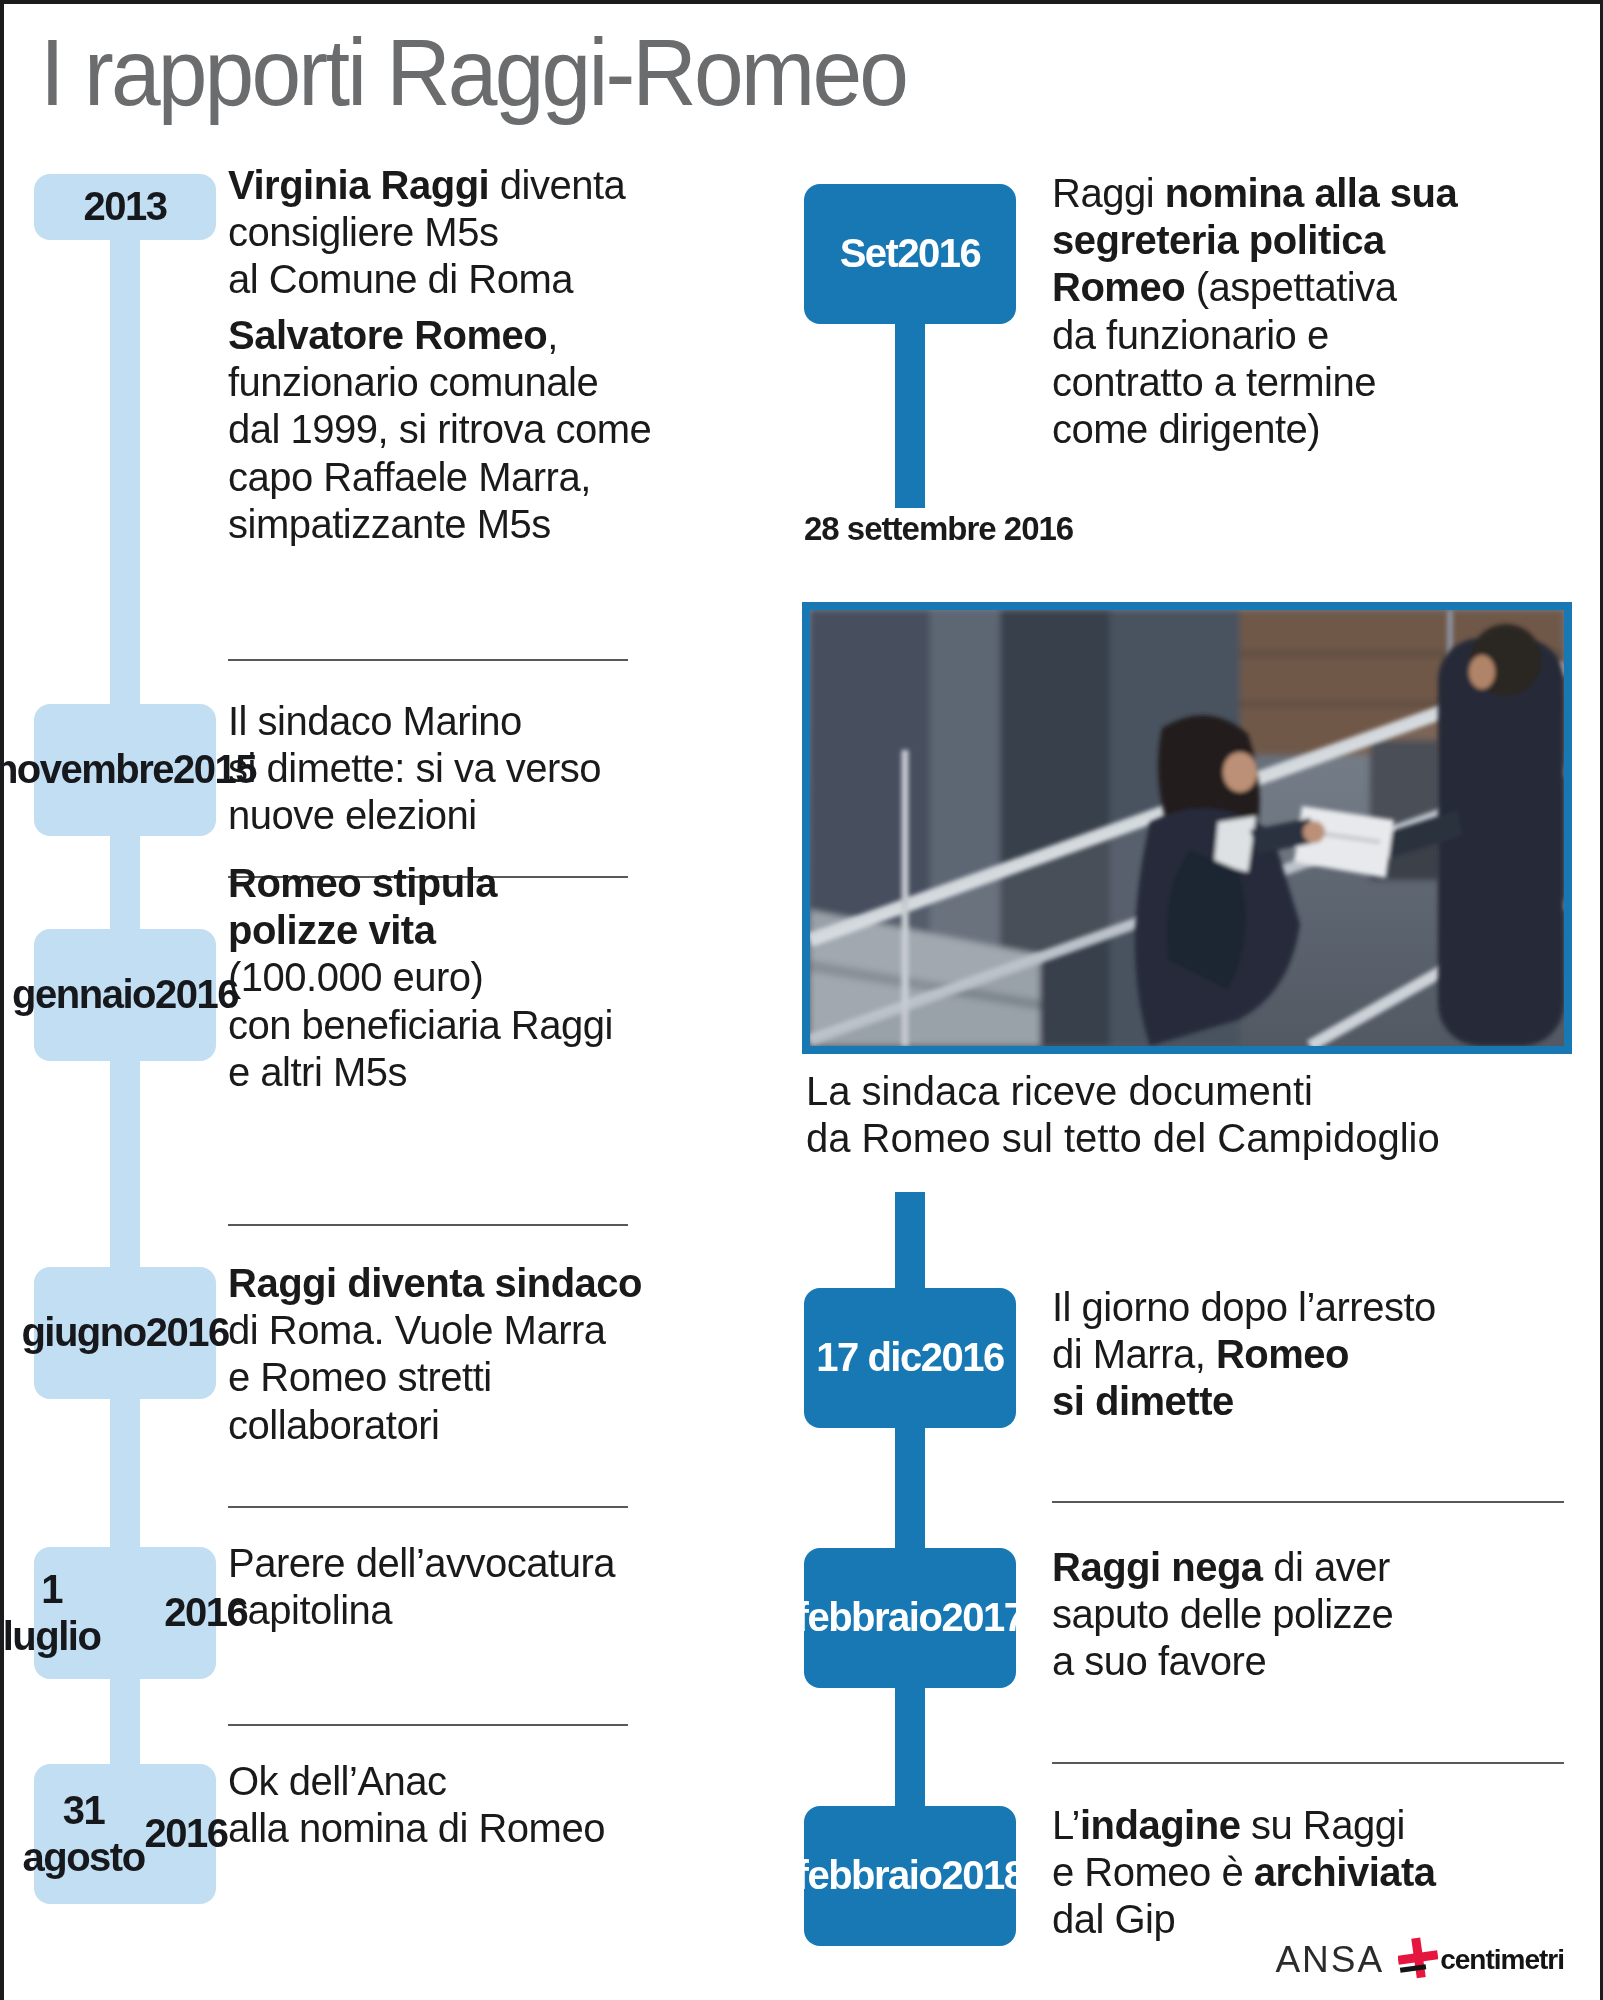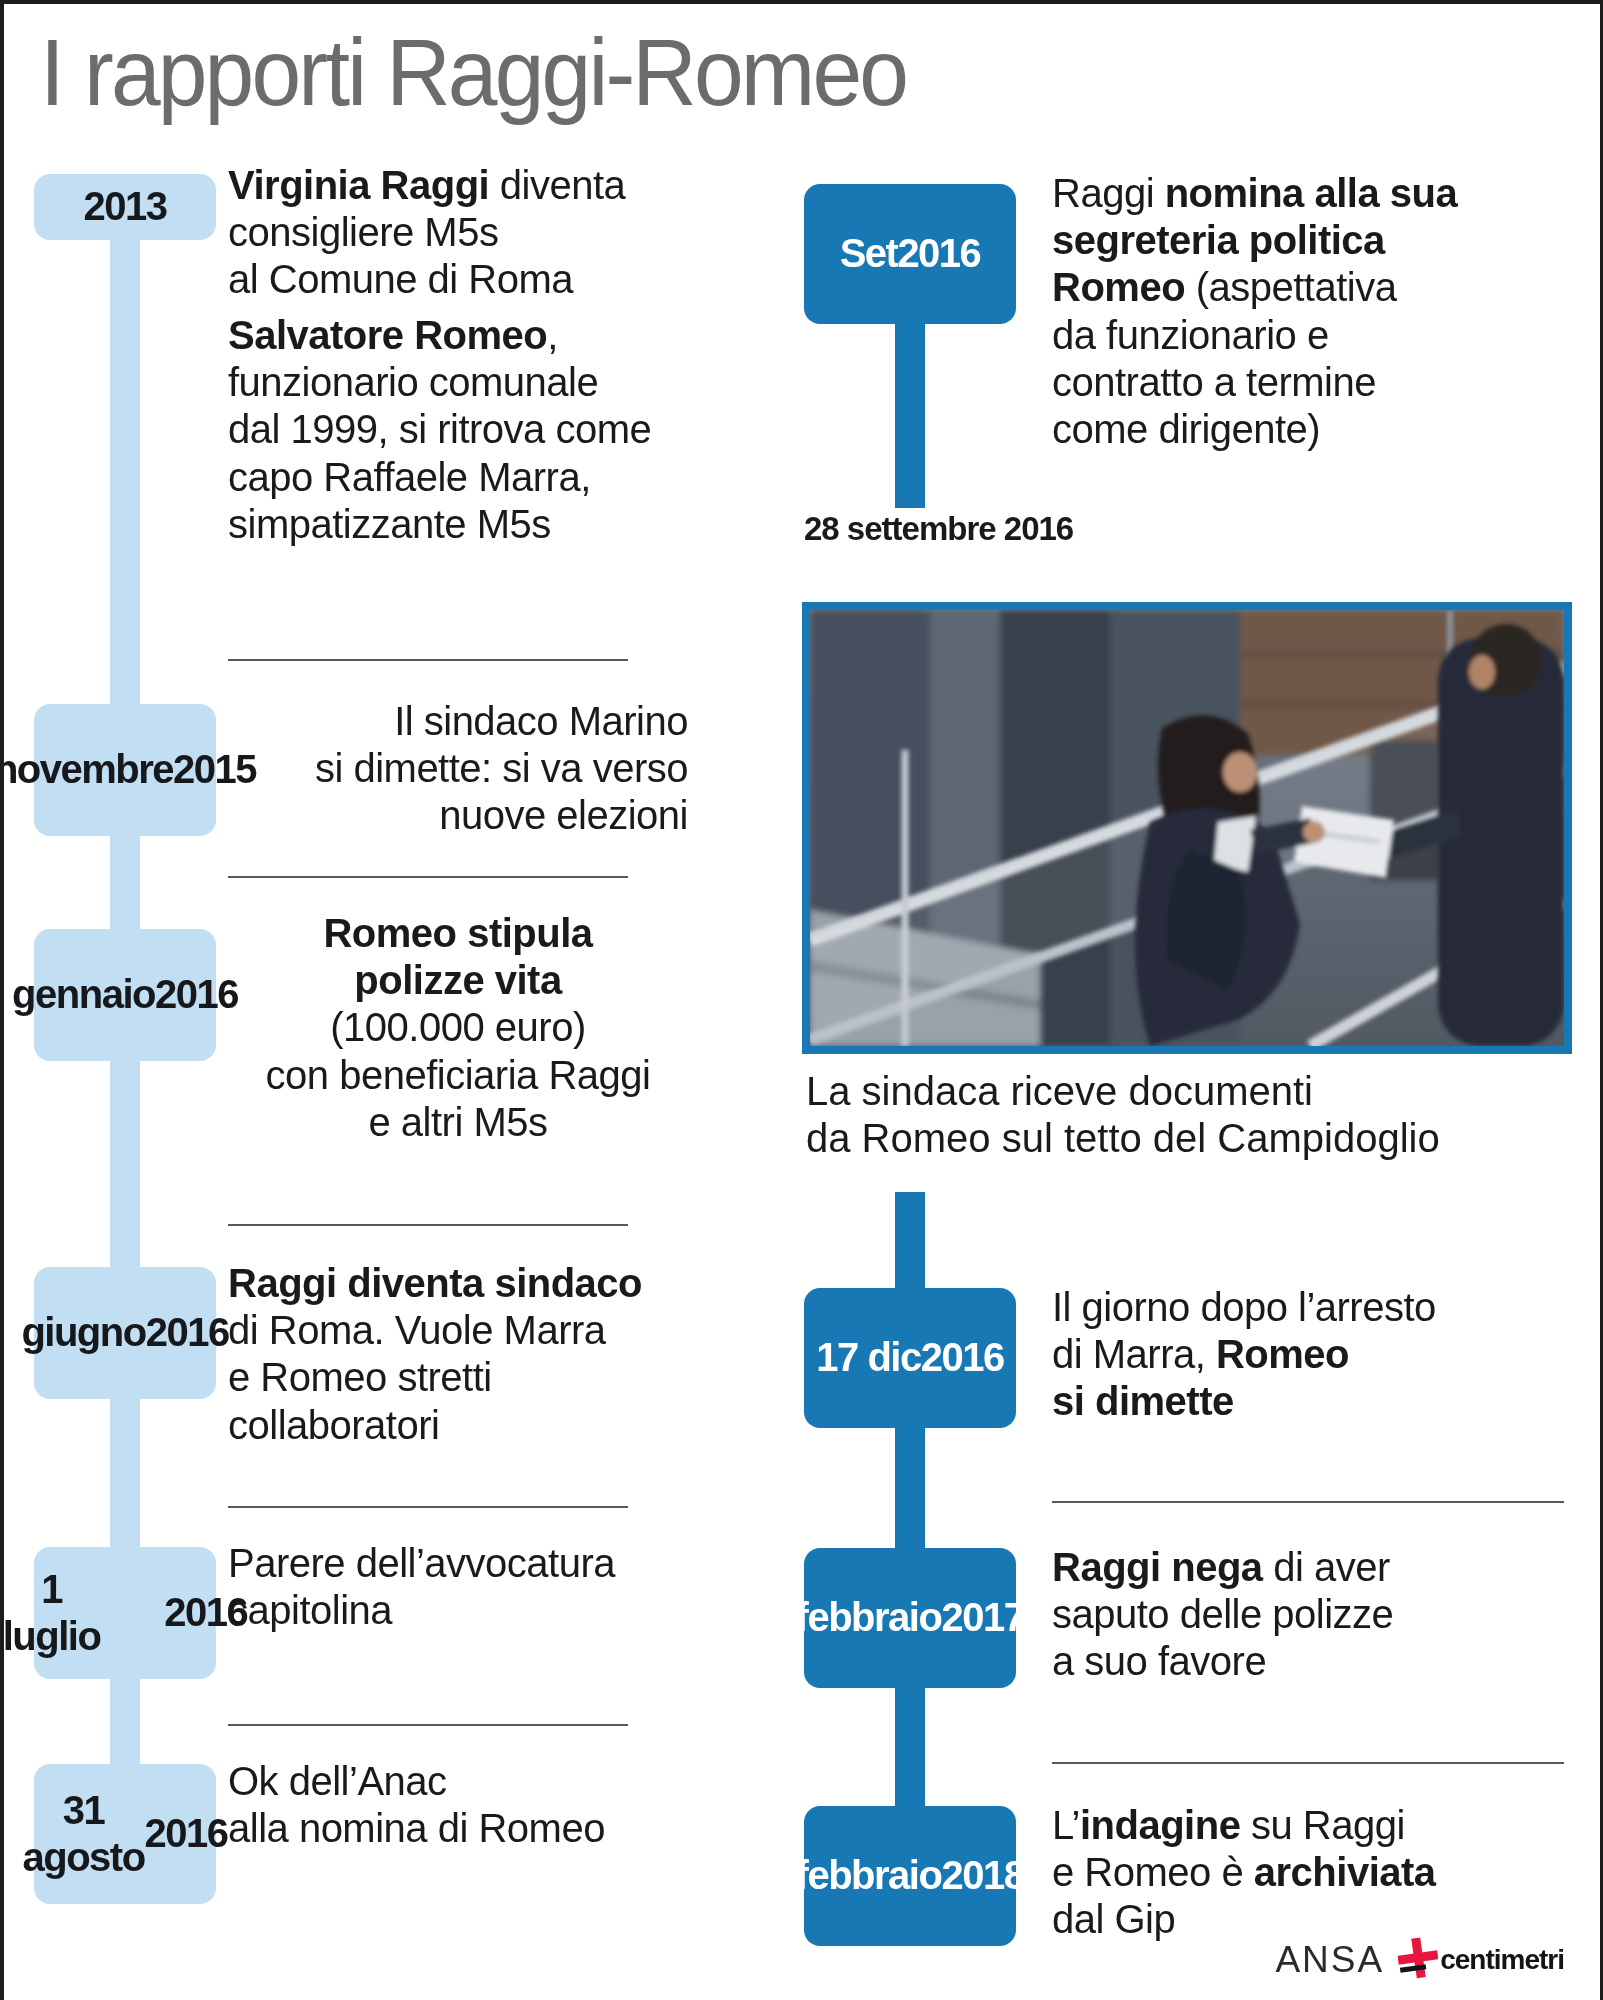--- a/index.html
+++ b/index.html
@@ -95,24 +95,24 @@
   <div class="datebox light" style="top:1760px;height:140px;">
       <span>31 agosto</span>
       <br>
       <span>2016</span>
     </div>
 
   <div class="txt left-col" style="top:158px;"><b>Virginia Raggi</b><span> diventa</span><br><span>consigliere M5s</span><br><span>al Comune di Roma</span></div>
   <div class="txt left-col" style="top:308px;"><b>Salvatore Romeo</b><span>,</span><br><span>funzionario comunale</span><br><span>dal 1999, si ritrova come</span><br><span>capo Raffaele Marra,</span><br><span>simpatizzante M5s</span></div>
   <div class="divider left-col" style="top:655px;"></div>
 
-  <div class="txt left-col" style="top:694px;text-align:right;"><span>Il sindaco Marino</span><br><span>si dimette: si va verso</span><br><span>nuove elezioni</span></div>
+  <div class="txt left-col" style="top:694px;"><span>Il sindaco Marino</span><br><span>si dimette: si va verso</span><br><span>nuove elezioni</span></div>
   <div class="divider left-col" style="top:872px;"></div>
 
-  <div class="txt left-col" style="top:906px;text-align:center;"><b>Romeo stipula</b><br><b>polizze vita</b><br><span>(100.000 euro)</span><br><span>con beneficiaria Raggi</span><br><span>e altri M5s</span></div>
+  <div class="txt left-col" style="top:856px;"><b>Romeo stipula</b><br><b>polizze vita</b><br><span>(100.000 euro)</span><br><span>con beneficiaria Raggi</span><br><span>e altri M5s</span></div>
   <div class="divider left-col" style="top:1220px;"></div>
 
   <div class="txt left-col" style="top:1256px;"><b>Raggi diventa sindaco</b><br><span>di Roma. Vuole Marra</span><br><span>e Romeo stretti</span><br><span>collaboratori</span></div>
   <div class="divider left-col" style="top:1502px;"></div>
 
   <div class="txt left-col" style="top:1536px;"><span>Parere dell’avvocatura</span><br><span>capitolina</span><br></div>
   <div class="divider left-col" style="top:1720px;"></div>
 
   <div class="txt left-col" style="top:1754px;"><span>Ok dell’Anac</span><br><span>alla nomina di Romeo</span></div>
 

